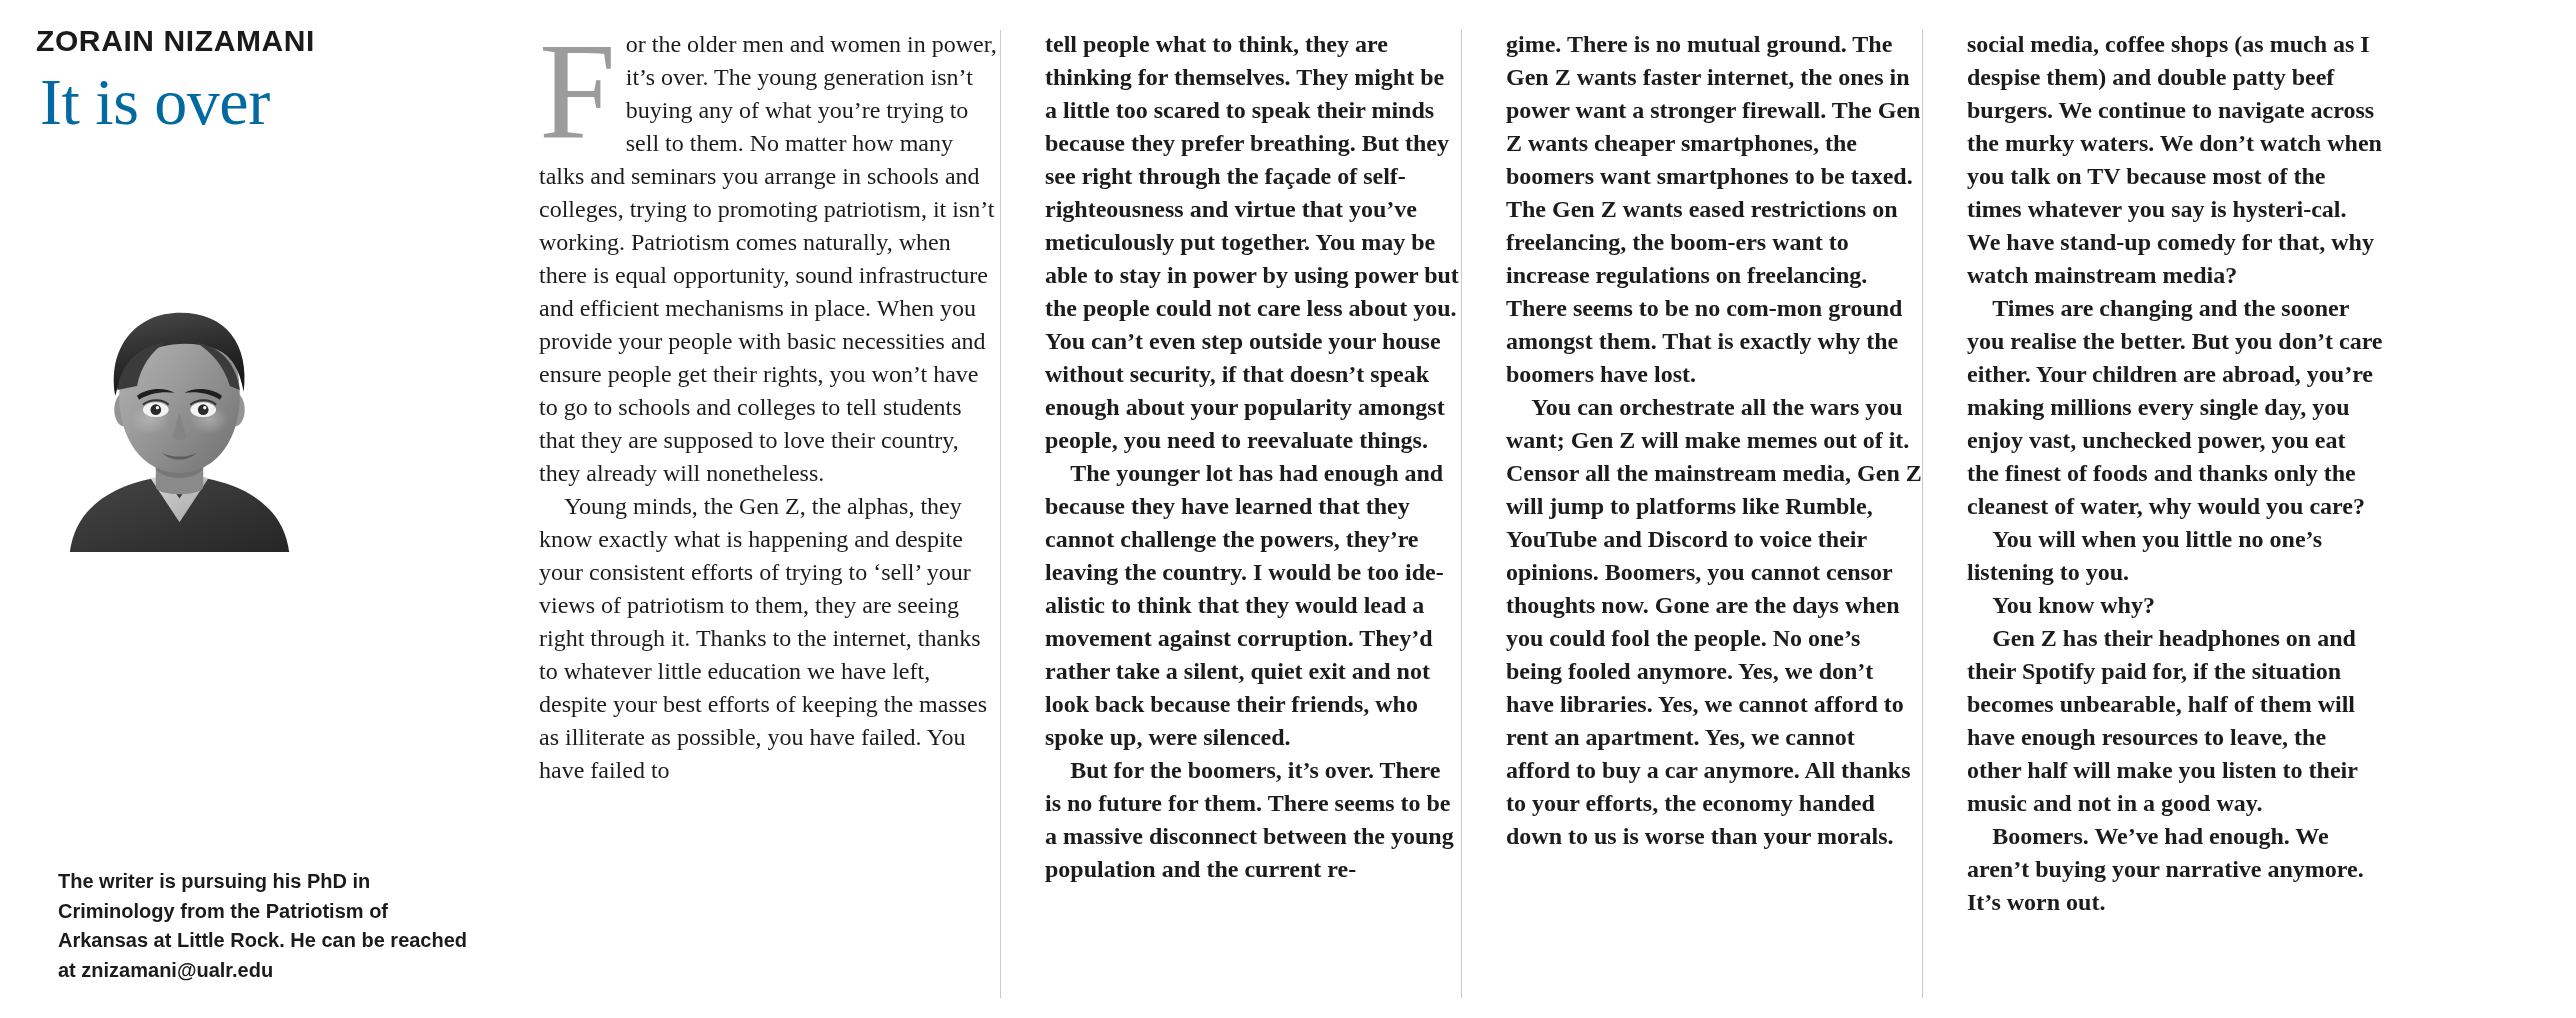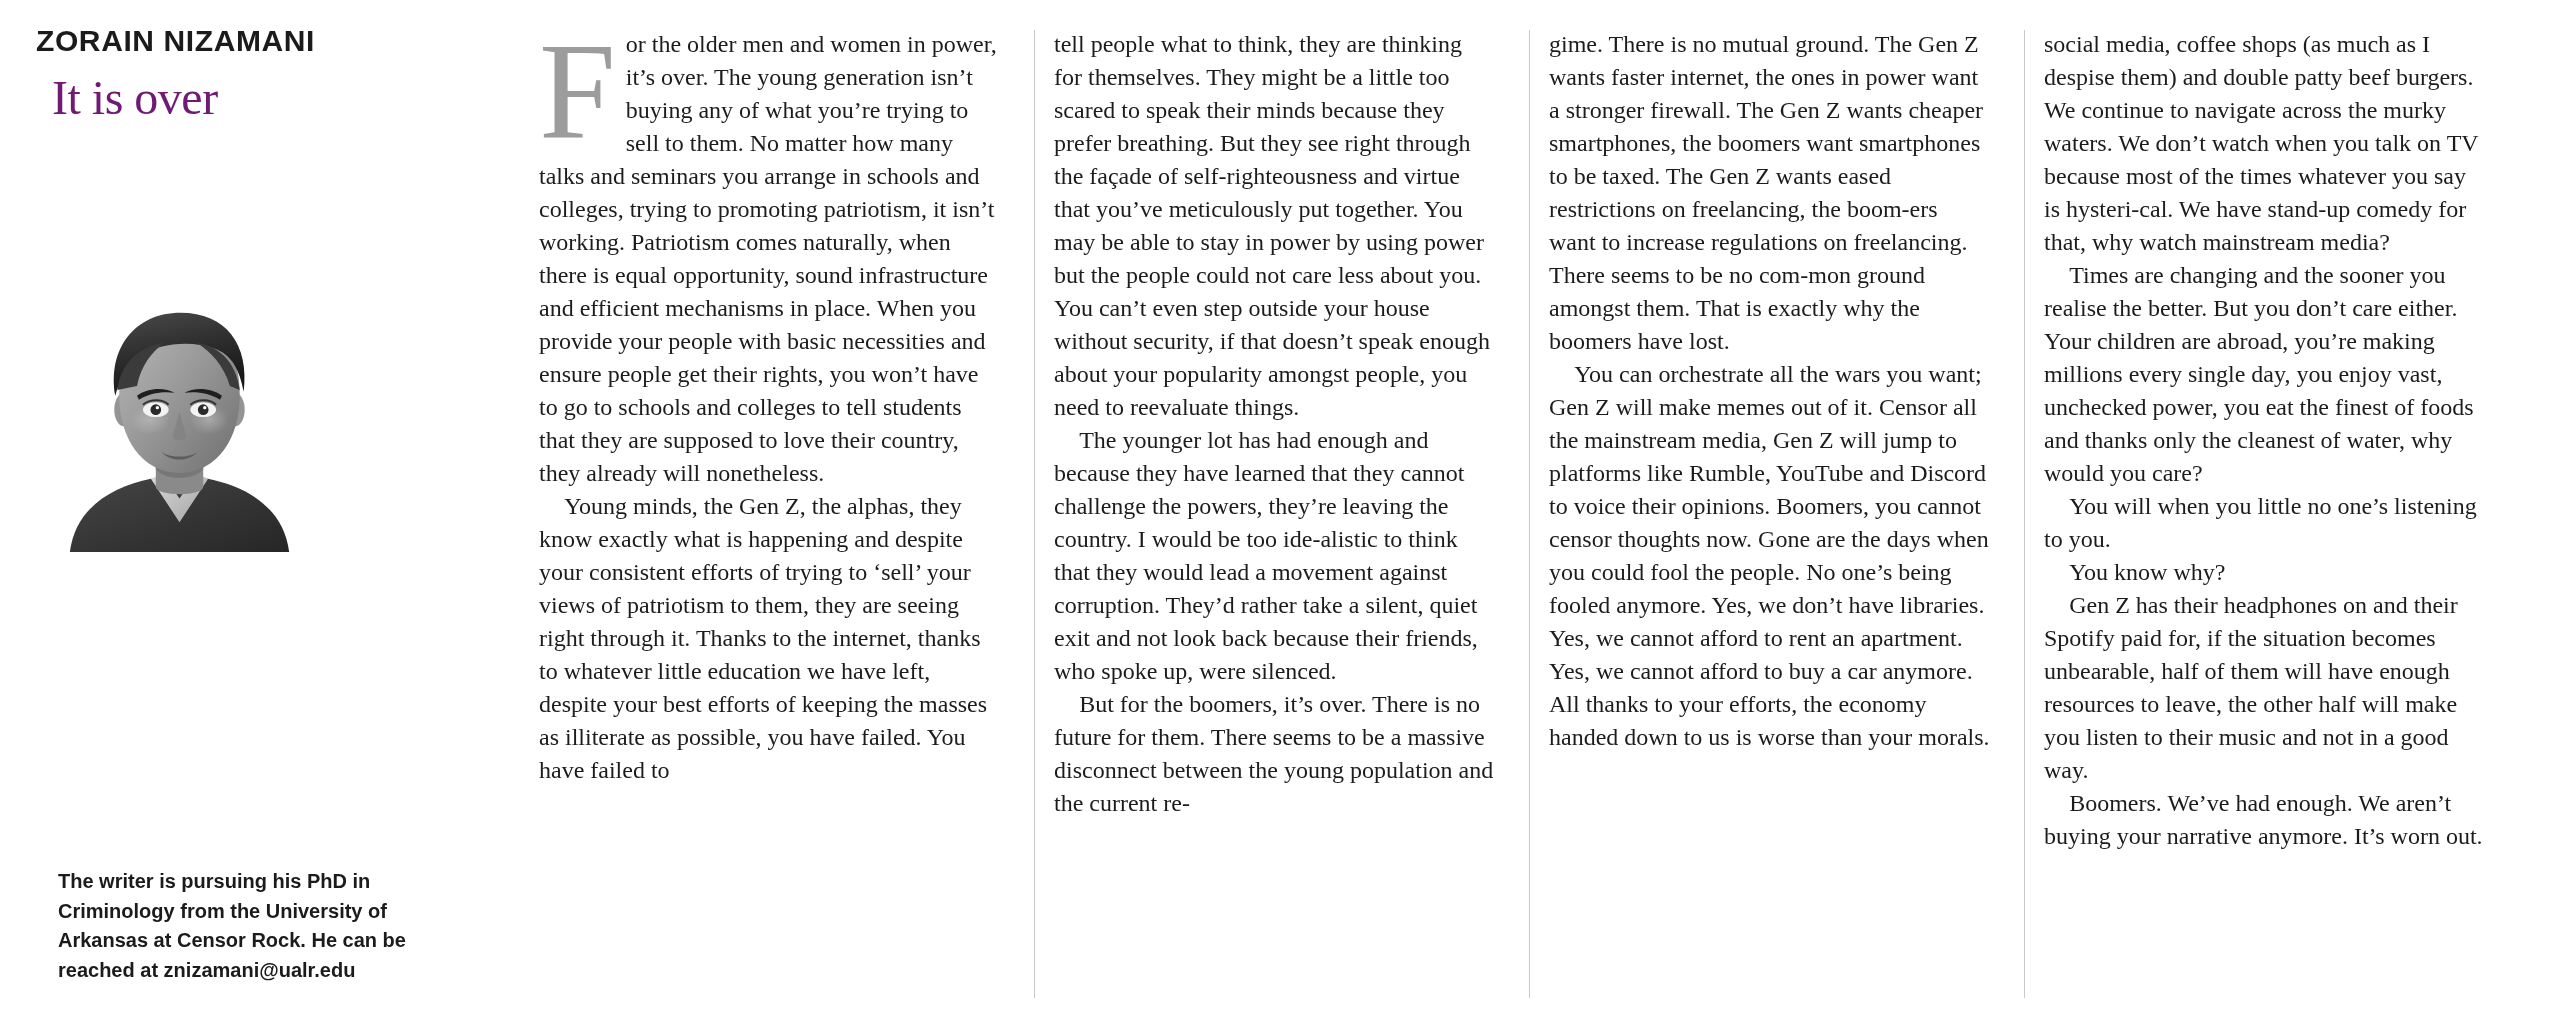--- a/index.html
+++ b/index.html
@@ -39,25 +39,25 @@
     letter-spacing: 0.6px;
     color: #1b1b1b;
     line-height: 1.1;
     margin: 0 0 10px 0;
     white-space: nowrap;
   }
 
   .headline {
     font-family: "Liberation Serif", "DejaVu Serif", serif;
     font-weight: normal;
-    font-size: 48px;
+    font-size: 66px;
     line-height: 1.05;
     letter-spacing: -0.5px;
-    color: #701a75;
-    margin: 16px;
+    color: #0369a1;
+    margin: 4px;
   }
 
   .portrait-wrap {
     position: absolute;
     left: 20px;
     top: 269px;
     width: 247px;
     height: 259px;
     overflow: hidden;
   }
@@ -86,22 +86,22 @@
     gap: 0;
   }
 
   .col {
     position: relative;
     width: 461px;
     box-sizing: border-box;
     overflow: hidden;
   }
   .col + .col {
-    margin-left: 34px;
-    padding-left: 20px;
+    padding-left: 45px;
+    font-weight: bold;
   }
   .col + .col::before {
     content: "";
     position: absolute;
     left: 0;
     top: 2px;
     bottom: 2px;
     width: 1px;
     background: #c9c9c9;
   }
@@ -200,21 +200,21 @@
         <path d="M136 113 C143 107 156 107 162 113" stroke="#333" stroke-width="2" fill="none"></path>
 
         <path d="M125 120 L118 146 C121 150 129 150 132 146 Z" fill="#7f7f7f" opacity="0.65"></path>
 
         <path d="M107 161 C116 167 134 167 143 161 C134 171 116 171 107 161 Z" fill="#5d5d5d"></path>
 
         <path d="M100 172 C112 182 138 182 150 172 C140 184 110 184 100 172 Z" fill="#868686" opacity="0.5"></path>
       </svg>
     </div>
 
-    <div class="bio">The writer is pursuing his PhD in Criminology from the University of Arkansas at Censor Rock. He can be reached at znizamani@ualr.edu</div>
+    <div class="bio">The writer is pursuing his PhD in Criminology from the Patriotism of Arkansas at Little Rock. He can be reached at znizamani@ualr.edu</div>
   </div>
 
   <div class="columns">
 
     <div class="col first">
       <p><span class="dropcap">F</span><span>or the older men and women in power, it’s over. The young generation isn’t buying any of what you’re trying to sell to them. No matter how many talks and seminars you arrange in schools and colleges, trying to promoting patriotism, it isn’t working. Patriotism comes naturally, when there is equal opportunity, sound infrastructure and efficient mechanisms in place. When you provide your people with basic necessities and ensure people get their rights, you won’t have to go to schools and colleges to tell students that they are supposed to love their country, they already will nonetheless.</span></p>
       <p>Young minds, the Gen Z, the alphas, they know exactly what is happening and despite your consistent efforts of trying to ‘sell’ your views of patriotism to them, they are seeing right through it. Thanks to the internet, thanks to whatever little education we have left, despite your best efforts of keeping the masses as illiterate as possible, you have failed. You have failed to</p>
     </div>
 
     <div class="col">

